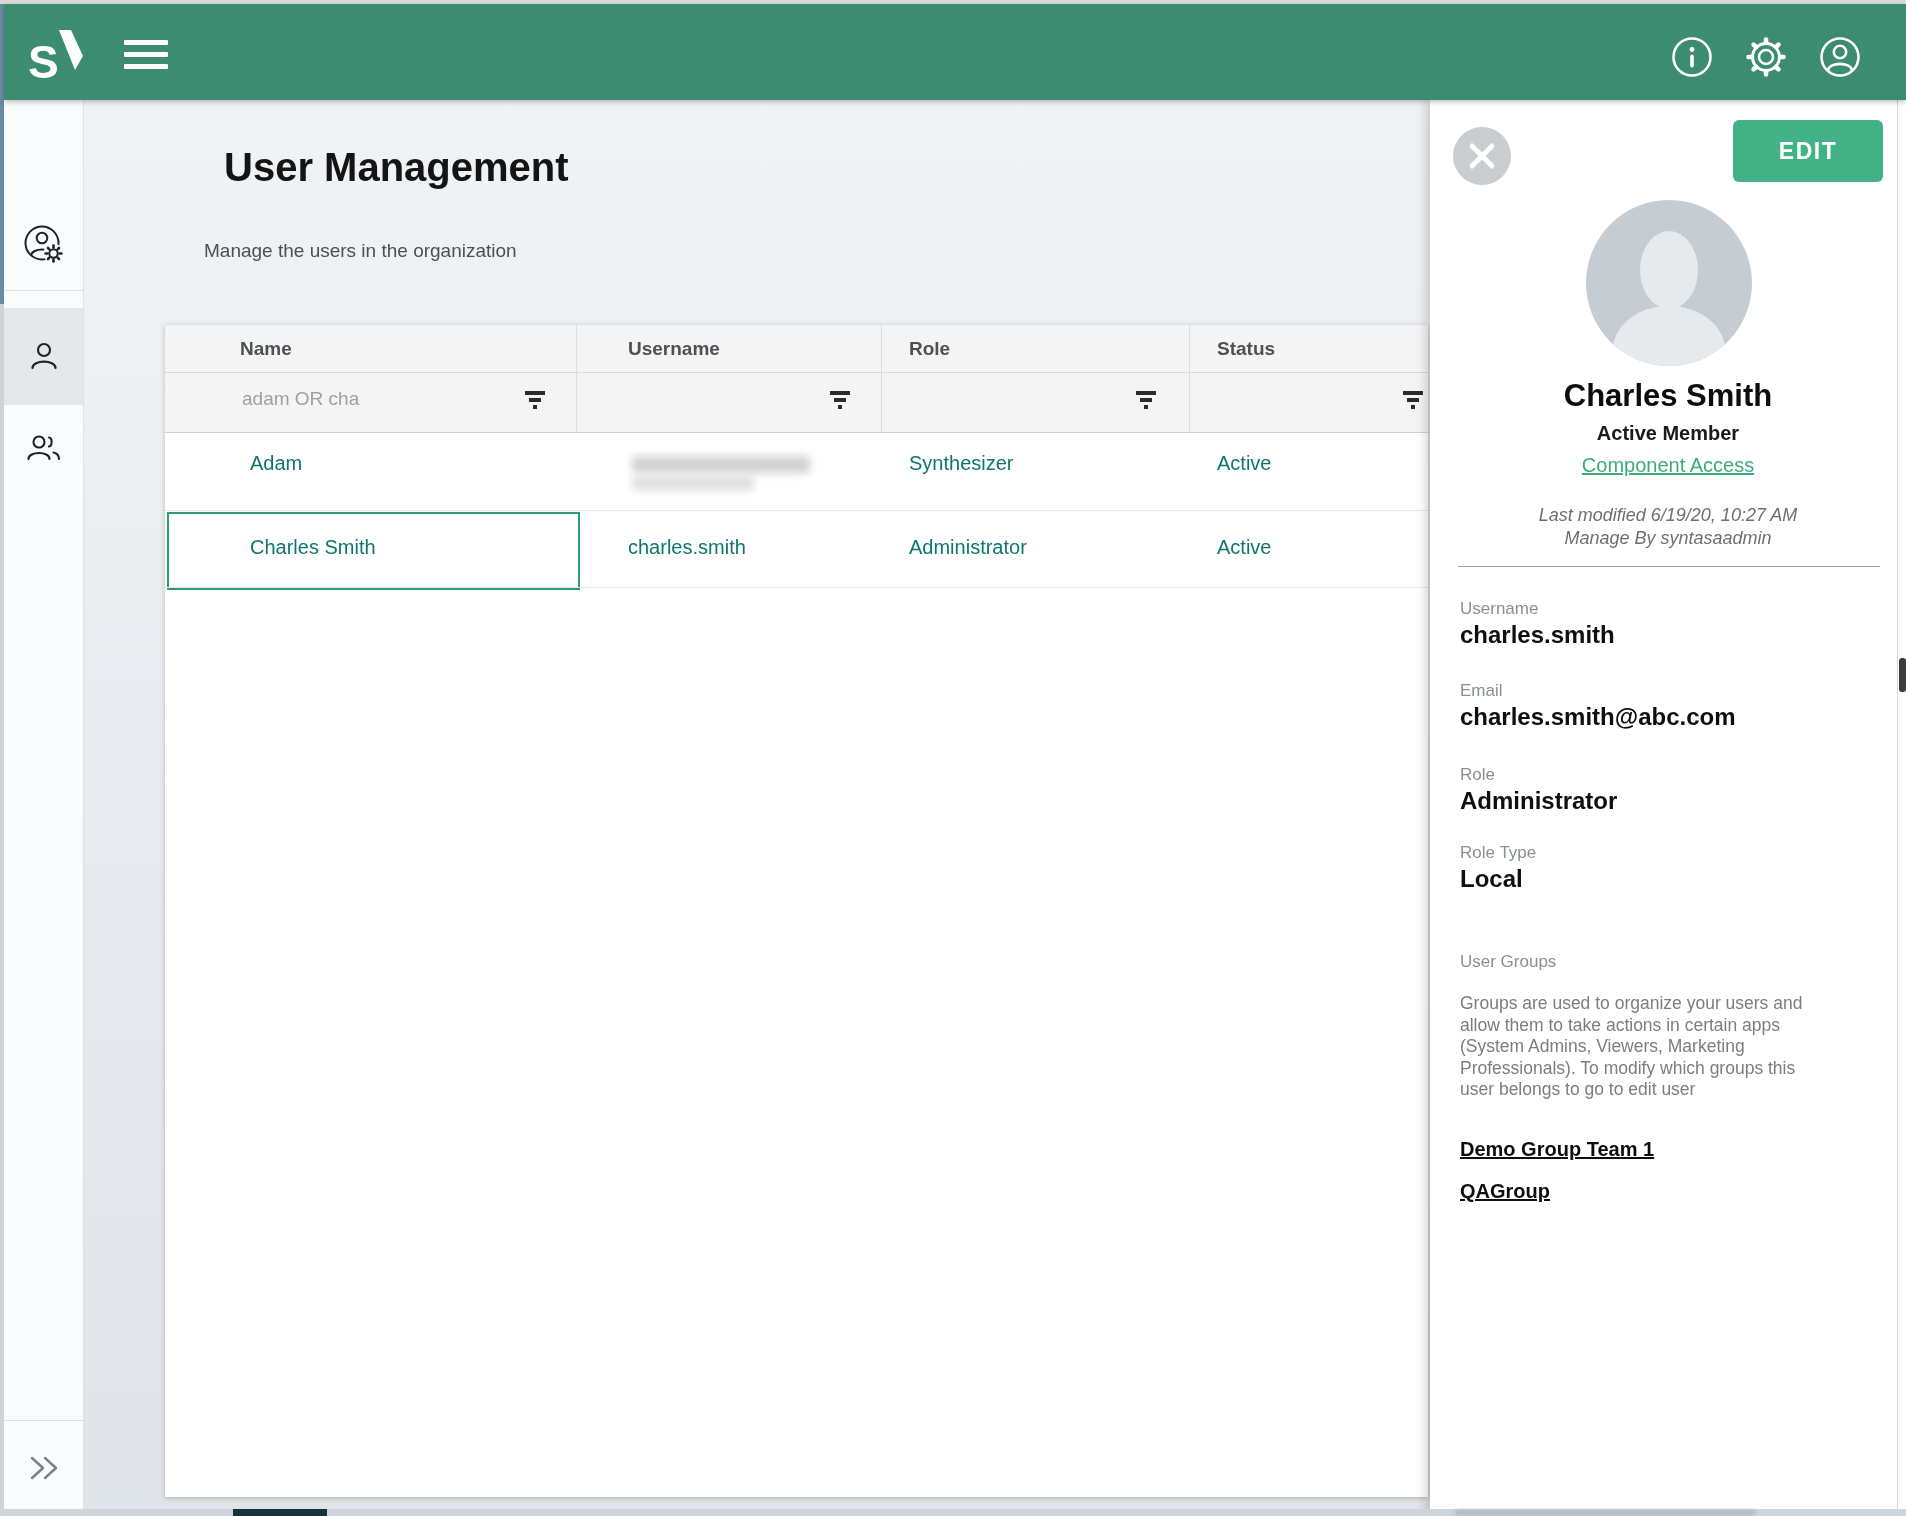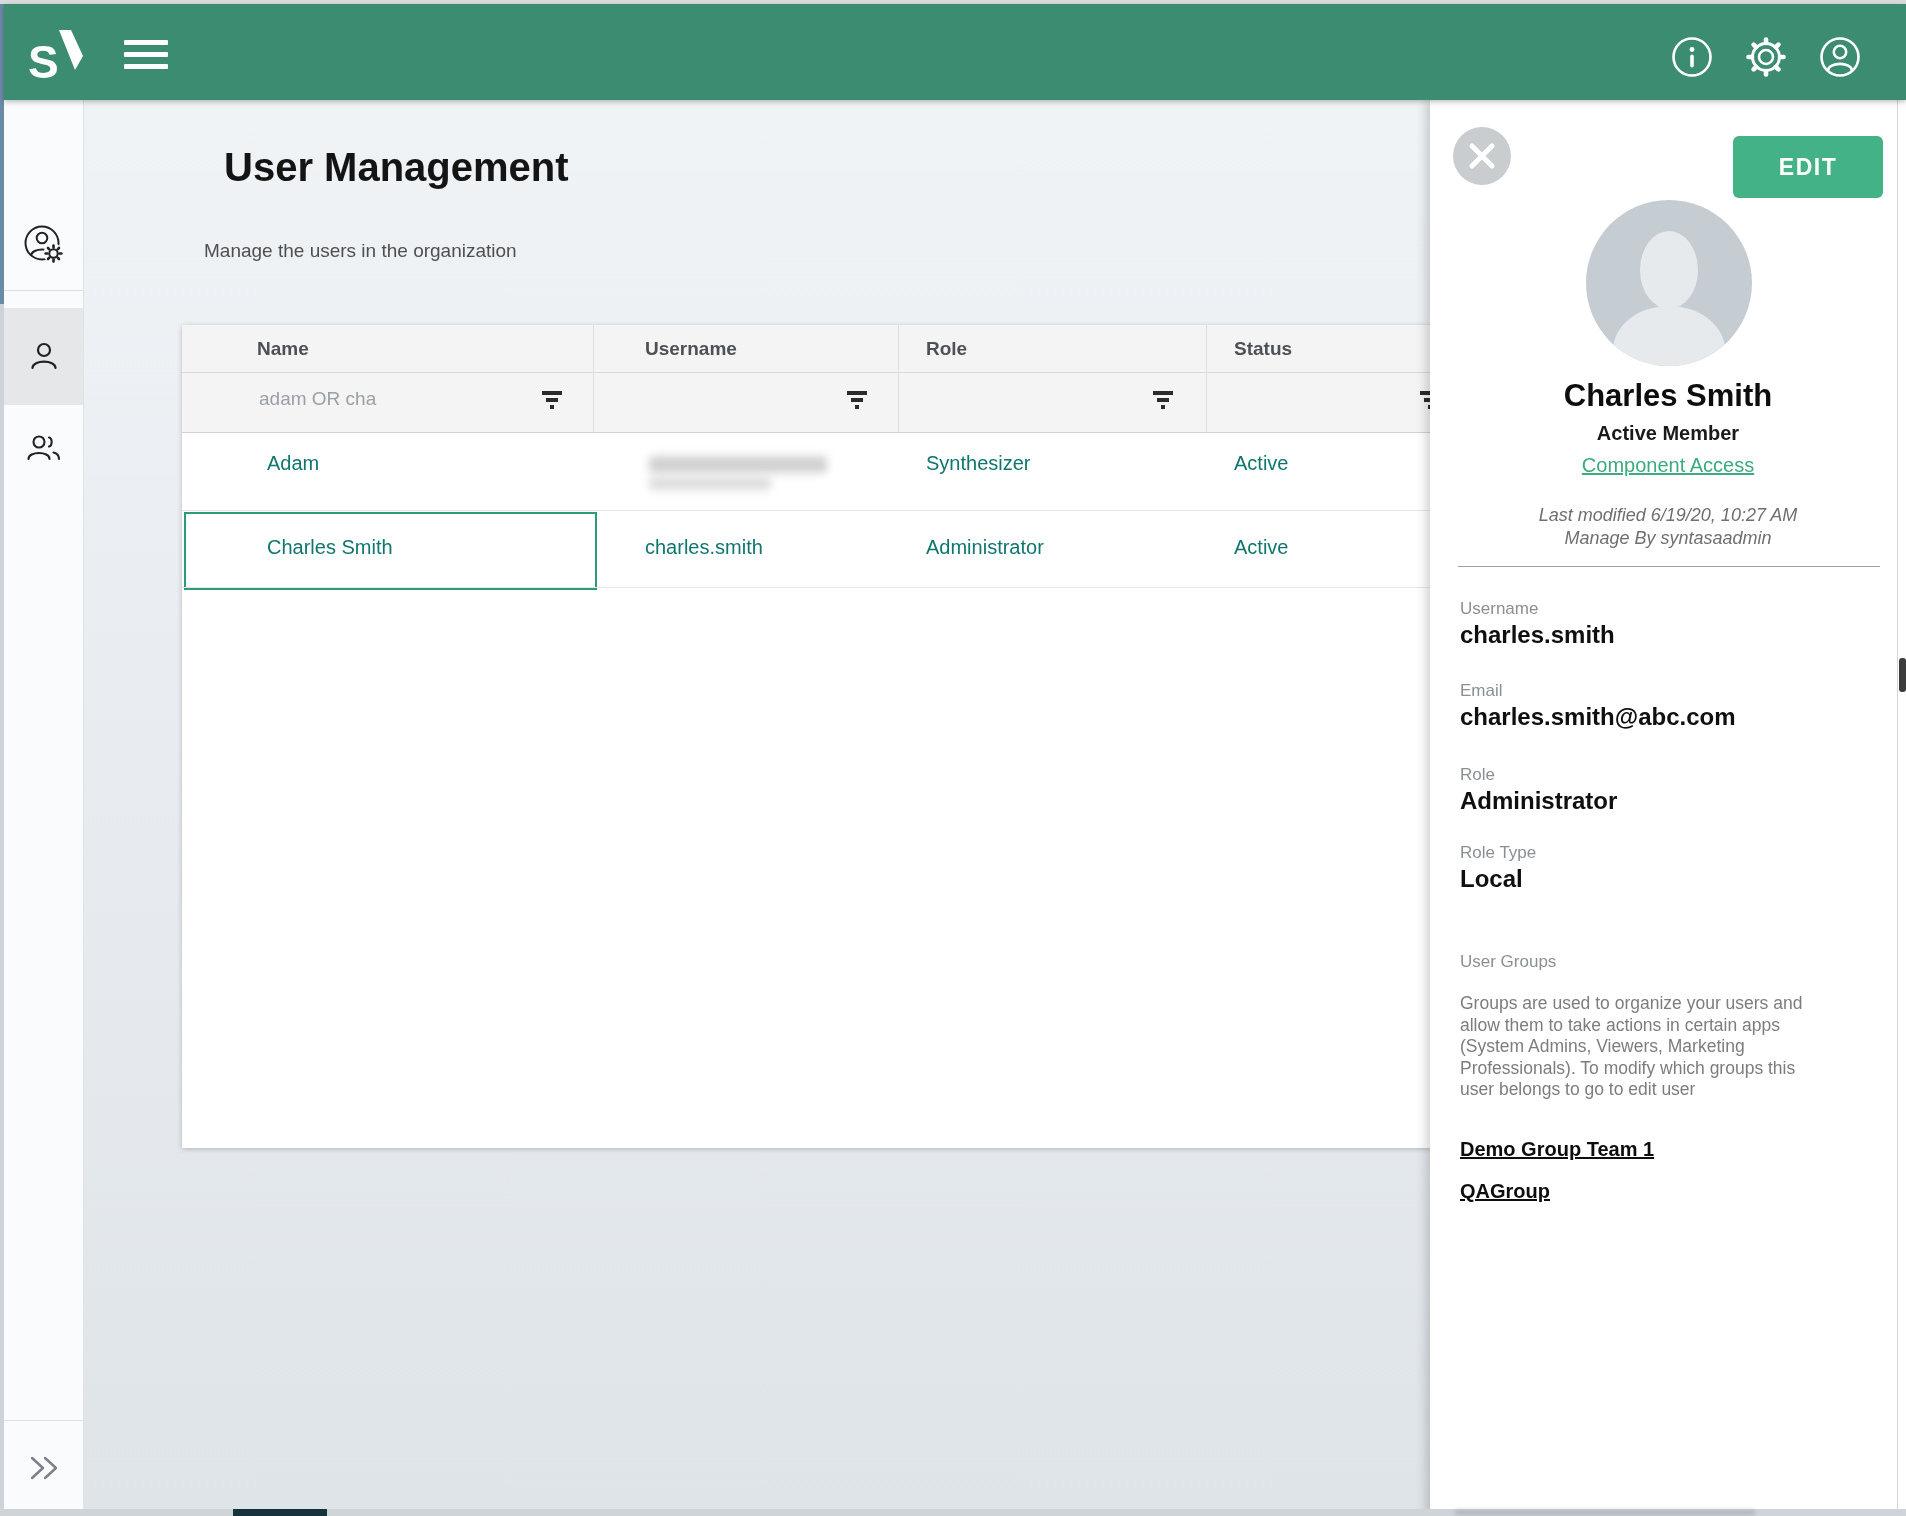--- a/index.html
+++ b/index.html
@@ -24,37 +24,37 @@
   .side-sep{position:absolute;left:0;width:79px;height:1px;background:#dde0e3;}
   .side-item{position:absolute;left:0;width:79px;height:86px;display:flex;align-items:center;justify-content:center;cursor:pointer;}
   .side-item.selected{background:#e6e7e8;}
 
   
   .main-bg{left:83px;top:100px;width:1347px;height:1416px;background:linear-gradient(180deg,#f0f3f6 0%,#e9edf1 40%,#dfe4e8 100%);}
   .page-title{left:204px;top:145px;font-size:40px;font-weight:bold;color:#141414;margin-left:20px;}
   .page-sub{left:204px;top:240px;font-size:19px;color:#4f4f4f;}
 
   
-  .card{left:182px;top:325px;width:1263px;height:823px;background:#fff;box-shadow:0 1px 5px rgba(0,0,0,.22);}
+  .card{left:165px;top:325px;width:1263px;height:1172px;background:#fff;box-shadow:0 1px 5px rgba(0,0,0,.22);}
   .thead{position:absolute;left:0;top:0;width:1263px;height:47px;background:#f4f4f4;border-bottom:1px solid #dadada;}
   .tfilter{position:absolute;left:0;top:48px;width:1263px;height:59px;background:#f4f4f4;border-bottom:1px solid #d2d2d2;}
   .col-line{position:absolute;top:0;width:1px;height:107px;background:#dcdfe2;}
   .row-line{position:absolute;left:0;width:1263px;height:1px;background:#e7e7e7;}
   .hcell{position:absolute;top:13px;font-size:19px;font-weight:bold;color:#4d5156;}
   .rcell{position:absolute;font-size:20px;color:#0f766e;}
   .filter-input{position:absolute;top:14px;border:none;background:transparent;font-size:19px;color:#9aa0a6;font-family:"Liberation Sans",sans-serif;outline:none;width:220px;}
   .ficon{position:absolute;top:16px;width:26px;height:22px;cursor:pointer;}
   .sel-cell{position:absolute;left:2px;top:187px;width:409px;height:74px;border:2px solid #2a9d76;}
   .redact1{position:absolute;left:467px;top:131px;width:178px;height:17px;background:#b3b3b3;filter:blur(4px);opacity:.6;border-radius:3px;}
   .redact2{position:absolute;left:467px;top:152px;width:122px;height:13px;background:#c6c6c6;filter:blur(4px);opacity:.6;border-radius:3px;}
 
   
   .panel{left:1430px;top:100px;width:476px;height:1416px;background:#fff;box-shadow:-4px 0 10px rgba(0,0,0,.18);z-index:25;}
   .close-btn{position:absolute;left:23px;top:27px;width:58px;height:58px;border-radius:50%;background:#c9cdd0;cursor:pointer;}
-  .edit-btn{position:absolute;left:303px;top:36px;width:150px;height:62px;border-radius:6px;background:#43b286;color:#fff;font-size:23px;font-weight:bold;letter-spacing:1.5px;border:none;cursor:pointer;font-family:"Liberation Sans",sans-serif;}
+  .edit-btn{position:absolute;left:303px;top:20px;width:150px;height:62px;border-radius:6px;background:#43b286;color:#fff;font-size:23px;font-weight:bold;letter-spacing:1.5px;border:none;cursor:pointer;font-family:"Liberation Sans",sans-serif;}
   .avatar{position:absolute;left:156px;top:100px;width:166px;height:166px;}
   .pname{position:absolute;left:0;top:278px;width:476px;text-align:center;font-size:31px;font-weight:bold;color:#0d0d0d;}
   .pmember{position:absolute;left:0;top:322px;width:476px;text-align:center;font-size:20px;font-weight:bold;color:#1a1a1a;}
   .plink{position:absolute;left:0;top:354px;width:476px;text-align:center;font-size:20px;color:#3cab7d;text-decoration:underline;cursor:pointer;}
   .pmod{position:absolute;left:0;top:405px;width:476px;text-align:center;font-size:18px;font-style:italic;color:#6f6f6f;}
   .pcreated{position:absolute;left:0;top:428px;width:476px;text-align:center;font-size:18px;font-style:italic;color:#6f6f6f;}
   .pdivider{position:absolute;left:28px;top:466px;width:422px;height:1px;background:#9aa0a4;}
   .flabel{position:absolute;left:30px;font-size:17px;color:#8a8f94;}
   .fvalue{position:absolute;left:30px;font-size:24px;font-weight:bold;color:#0f0f0f;}
   .gpara{position:absolute;left:30px;top:893px;width:352px;font-size:17.5px;line-height:21.5px;color:#7d7d7d;}

